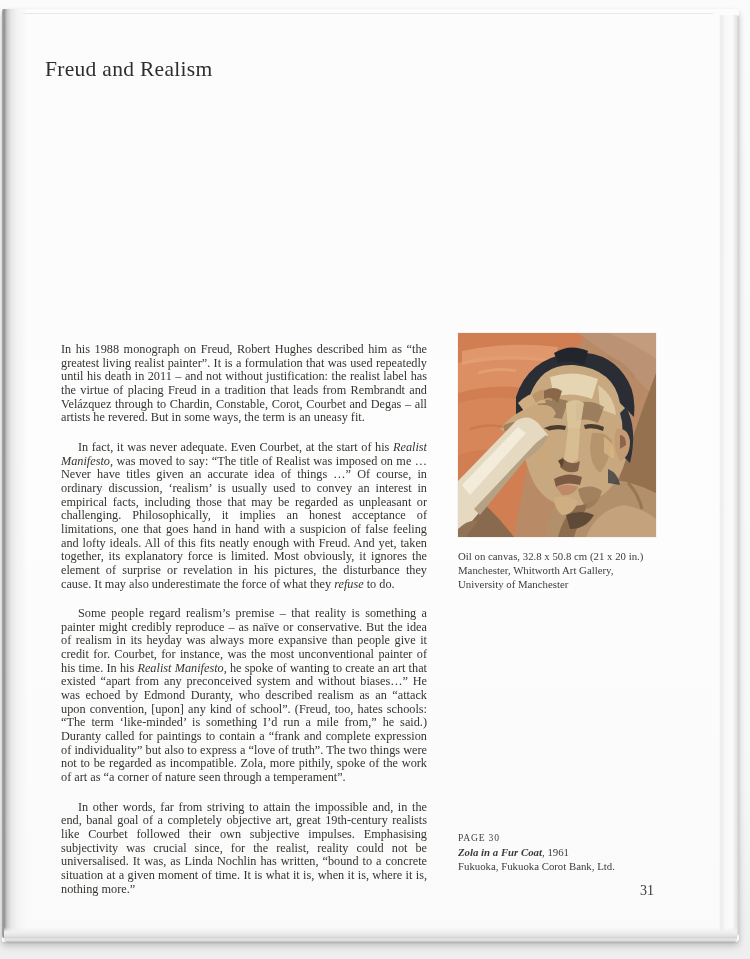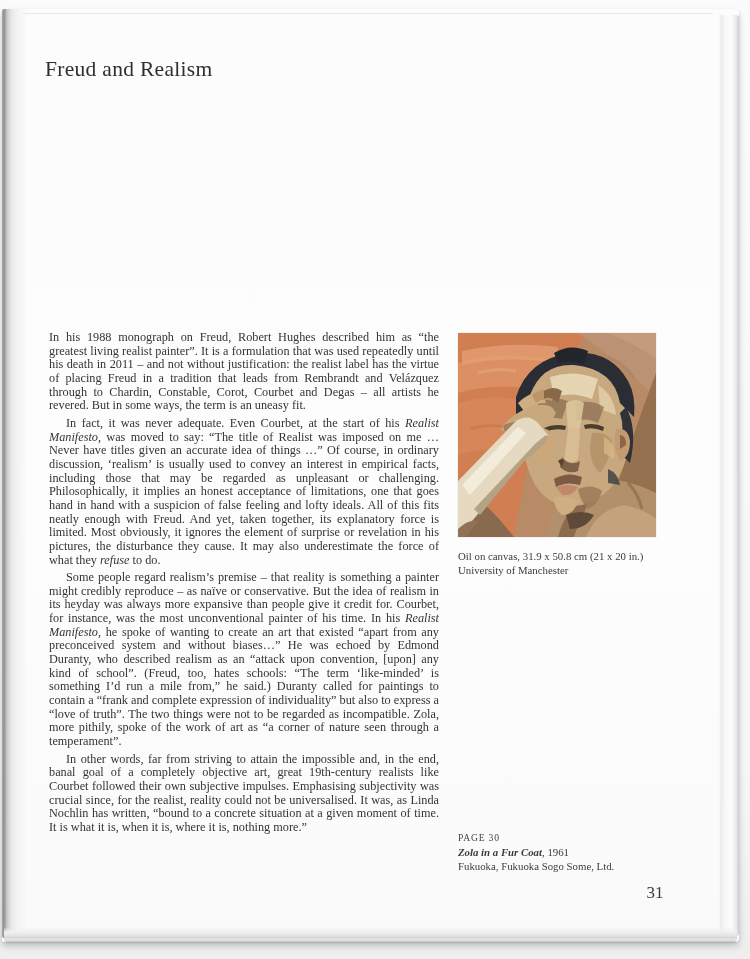--- a/index.html
+++ b/index.html
@@ -57,21 +57,21 @@
     color: #2e2e2e;
   }
 
   .body-text {
     position: absolute; left: 45px; top: 327px; width: 398px;
     font-size: 12.25px; line-height: 13.66px;
     color: #35342f;
     text-align: justify;
     text-justify: inter-word;
   }
-  .body-text p { margin: 4px; }
+  .body-text p { margin: 16px; }
   .body-text p.indent { text-indent: 17px; }
   .body-text em { font-style: italic; }
 
   .figure {
     position: absolute; left: 458px; top: 333px;
     width: 198px; height: 204px;
     box-shadow: 0 0 0 1px rgba(0,0,0,0.04);
   }
   .figure svg { display: block; width: 100%; height: 100%; }
 
@@ -82,21 +82,21 @@
   }
   .caption-figure { top: 549px; }
   .caption-ref    { top: 819px; }
   .caption .work-title { font-weight: 700; font-style: italic; }
   .caption .page-label {
     font-size: 9.6px; letter-spacing: 0.8px; color: #45443f; margin-top: 12px;
   }
 
   .page-number {
     position: absolute; left: 640px; top: 883px; width: 30px;
-    font-size: 17px; color: #3a3a36; text-align: center;
+    font-size: 14px; color: #3a3a36; 
   }
 </style>
 </head>
 <body>
 
 <div class="stage">
 
   <div class="book">
     <div class="page-surface"></div>
     <div class="edge-top"></div>
@@ -177,25 +177,26 @@
       <path d="M0 196 Q10 186 20 188 L8 204 H0 Z" fill="#8f7354"></path>
 
       <path d="M20 40 Q40 34 58 38" stroke="#e8a878" stroke-width="3" fill="none" opacity="0.6"></path>
       <path d="M12 96 Q30 90 46 94" stroke="#c06f44" stroke-width="2.5" fill="none" opacity="0.5"></path>
       <path d="M150 24 Q166 30 176 44" stroke="#a8815f" stroke-width="3" fill="none" opacity="0.5"></path>
       <path d="M170 150 Q180 160 184 176" stroke="#7e5c3e" stroke-width="3" fill="none" opacity="0.5"></path>
     </svg>
   </div>
 
   <div class="caption caption-figure">
-    <div>Oil on canvas, 31.9 x 50.8 cm (21 x 20 in.)</div>
+    <div>Oil on canvas, 32.8 x 50.8 cm (21 x 20 in.)</div>
+    <div>Manchester, Whitworth Art Gallery,</div>
     <div>University of Manchester</div>
   </div>
 
   <div class="caption caption-ref">
     <div class="page-label">PAGE 30</div>
     <div><span class="work-title">Zola in a Fur Coat</span><span>, 1961</span></div>
-    <div>Fukuoka, Fukuoka Sogo Some, Ltd.</div>
+    <div>Fukuoka, Fukuoka Corot Bank, Ltd.</div>
   </div>
 
   <div class="page-number">31</div>
 
 </div>
 
 </body></html>

